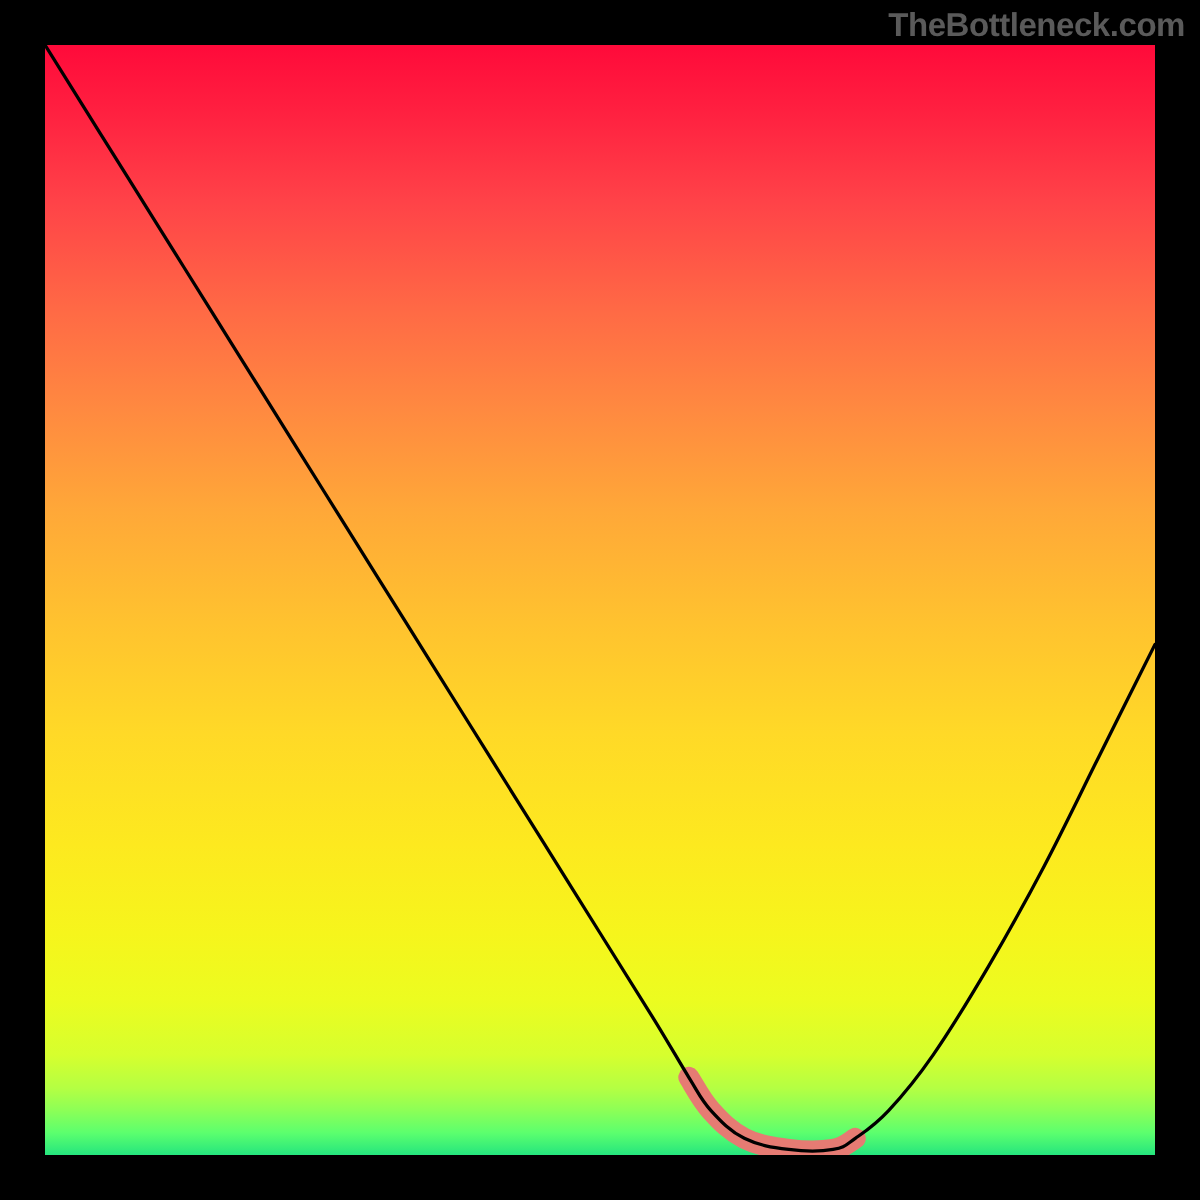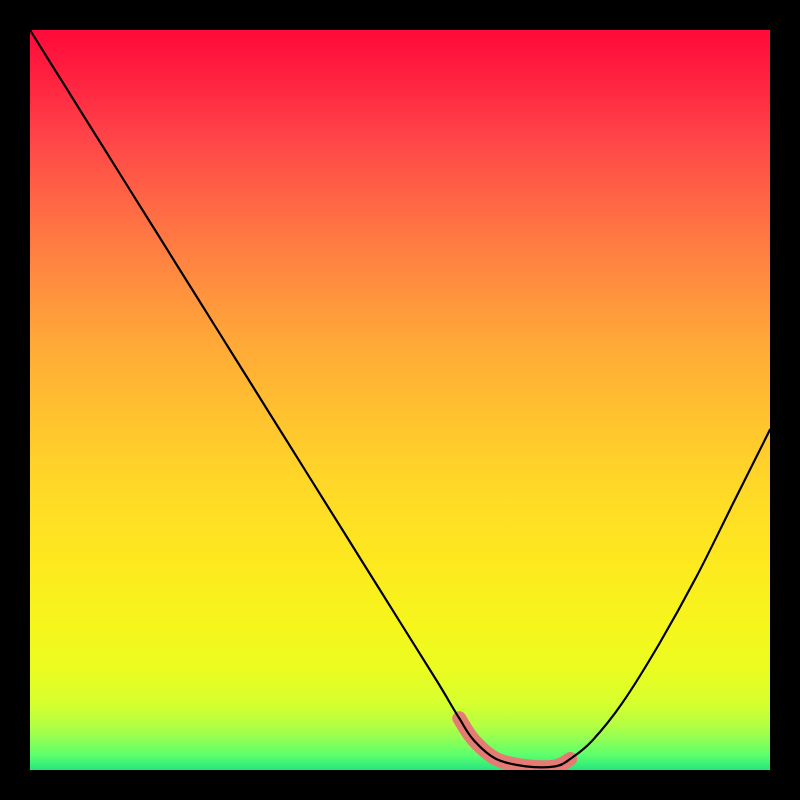--- a/index.html
+++ b/index.html
@@ -56,19 +56,20 @@
     left: 0;
     top: 0;
     width: 740px;
     height: 740px;
   }
 </style>
 </head>
 <body>
 
 <div class="chart-container">
+  <div class="watermark">TheBottleneck.com</div>
   <div class="plot-area">
     <svg class="curves" viewBox="0 0 740 740" preserveAspectRatio="none">
       <path fill="none" stroke="#e67b73" stroke-width="14" stroke-linecap="round" stroke-linejoin="round" d="M 429.2 688.2 C 431.864 692.196 437.34 703.074 444 710.4 C 450.66 717.726 456.876 724.2379999999999 466.2 728.9 C 475.524 733.562 485.144 734.968 495.8 736.3 C 506.456 737.632 517.408 737.632 525.4 736.3 C 533.3919999999999 734.968 537.536 730.232 540.1999999999999 728.9"></path>
       <path fill="none" stroke="#000000" stroke-width="2.2" stroke-linecap="round" stroke-linejoin="round" d="M 0 0 C 6.66 10.655999999999988 23.68 37.887999999999934 37 59.19999999999993 C 50.32 80.51199999999993 60.68 97.08799999999997 74 118.39999999999998 C 87.32 139.712 97.68 156.28800000000004 111 177.60000000000002 C 124.32 198.912 134.68 215.48799999999997 148 236.79999999999995 C 161.32 258.11199999999997 171.68 274.688 185 296 C 198.32 317.312 208.68 333.888 222 355.2 C 235.32 376.512 245.68 393.08799999999997 259 414.4 C 272.32 435.712 282.68 452.288 296 473.6 C 309.32 494.91200000000003 319.68 511.48799999999994 333 532.8 C 346.32 554.112 356.68 570.688 370 592 C 383.32 613.312 396.34400000000005 633.884 407.00000000000006 651.2 C 417.65600000000006 668.5160000000001 422.54 677.5440000000001 429.2 688.2 C 435.85999999999996 698.856 437.34 703.074 444 710.4 C 450.66 717.726 456.876 724.2379999999999 466.2 728.9 C 475.524 733.562 485.144 734.968 495.8 736.3 C 506.456 737.632 517.408 737.632 525.4 736.3 C 533.3919999999999 734.968 533.54 733.562 540.1999999999999 728.9 C 546.8599999999999 724.2379999999999 553.076 720.39 562.4 710.4 C 571.7239999999999 700.41 580.012 690.716 592 673.4 C 603.988 656.084 615.68 636.844 629 614.2 C 642.32 591.556 652.68 572.908 666 547.6 C 679.32 522.292 689.68 500.24 703 473.6 C 716.32 446.96000000000004 733.34 412.91999999999996 740 399.59999999999997"></path>
     </svg>
   </div>
 </div>
 
 </body></html>

